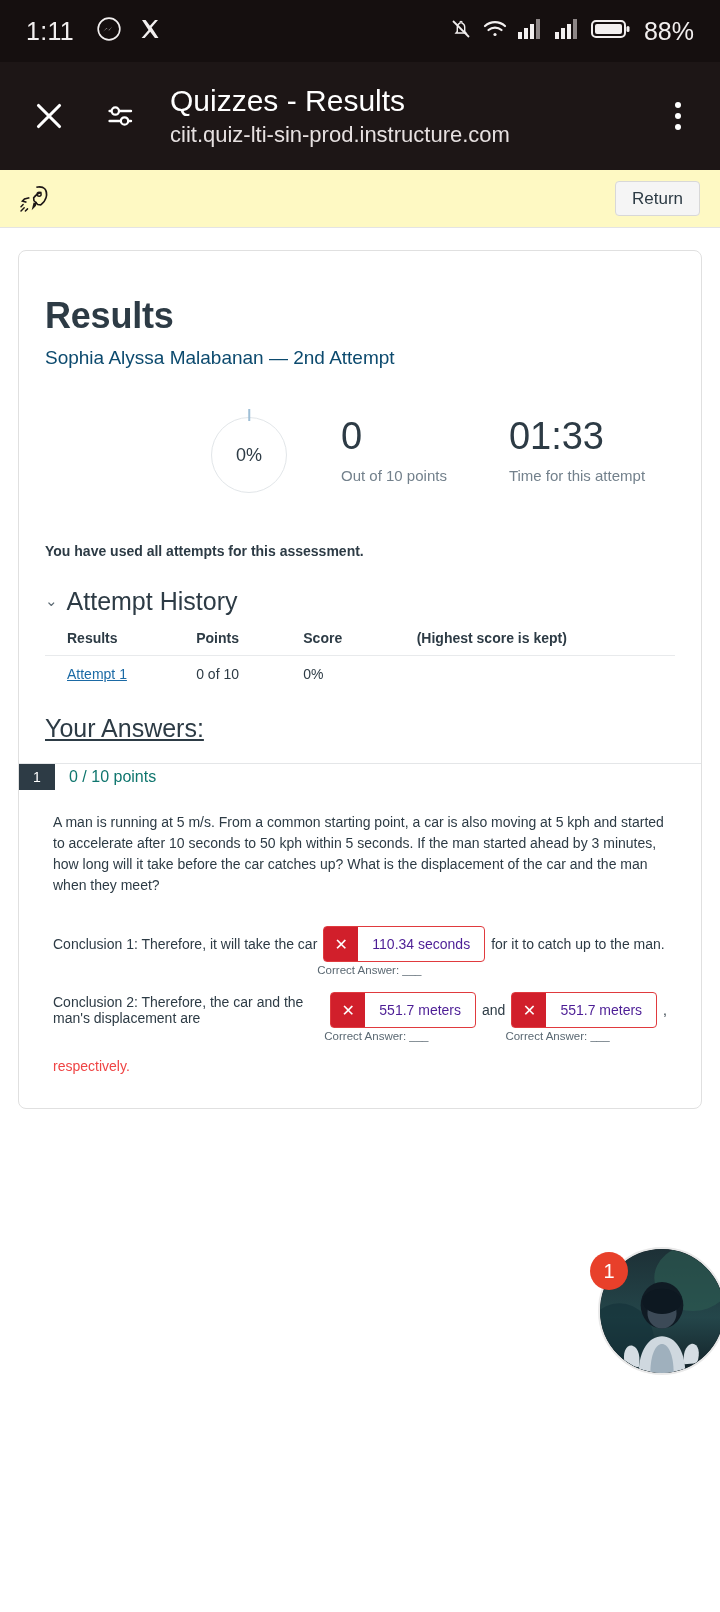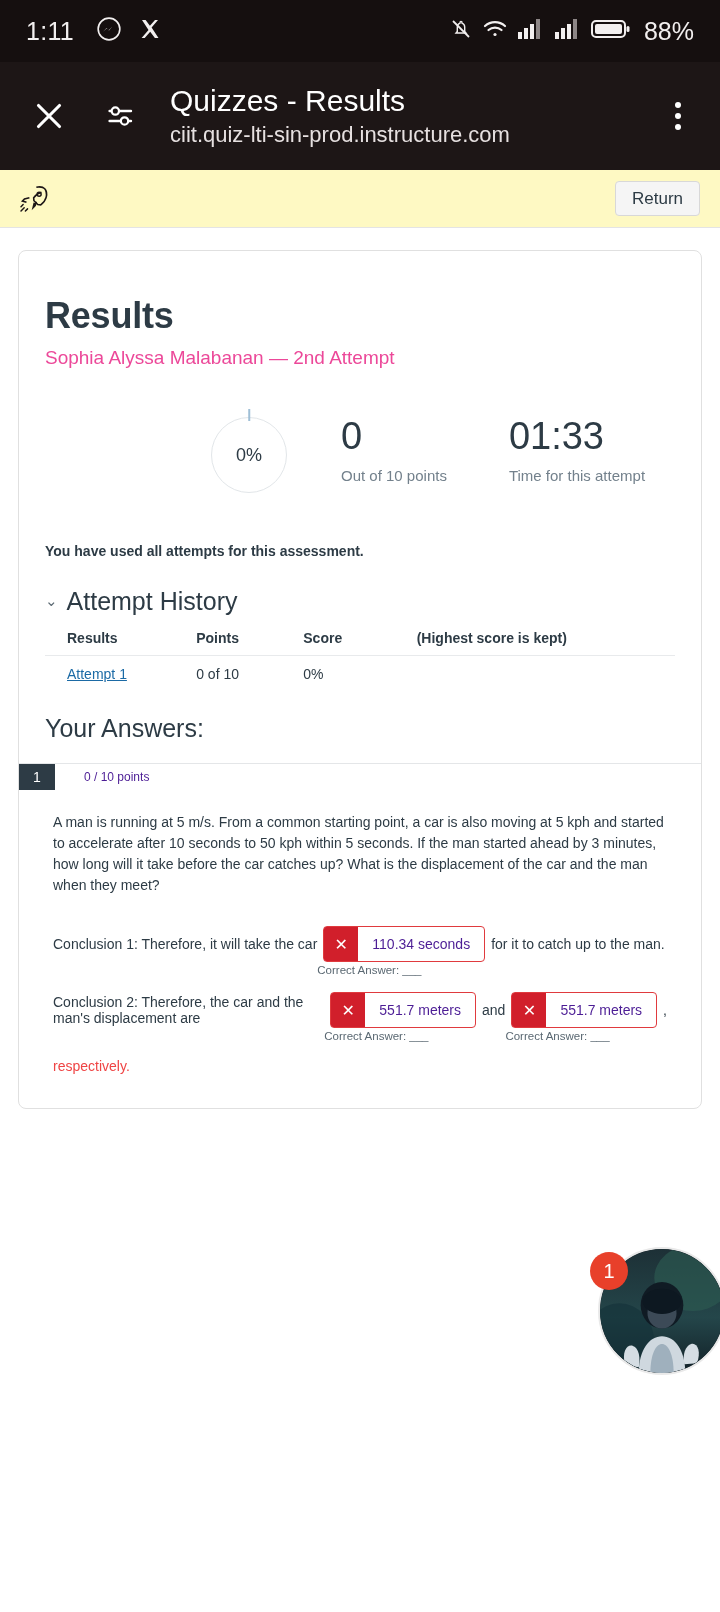--- a/index.html
+++ b/index.html
@@ -72,21 +72,21 @@
     background: #ffffff;
     padding: 0;
   }
   .card-inner { padding: 44px 26px 0 26px; }
 
   .results-title {
     font-size: 36px; font-weight: bold; color: #2d3b45;
     letter-spacing: -.2px;
   }
   .results-sub {
-    font-size: 19px; color: #ec4899; margin-top: 10px; font-weight: 400;
+    font-size: 19px; color: #0c4a6e; margin-top: 10px; font-weight: 400;
   }
 
   
   .score-row {
     display: flex; align-items: flex-start;
     margin-top: 48px; padding-left: 166px;
     gap: 0;
   }
   .ring-wrap { position: relative; width: 76px; height: 76px; flex: none; }
   .ring {
@@ -132,33 +132,33 @@
     font-size: 14px; color: #2d3b45; padding: 10px 0;
     border-top: 1px solid #e8eaec;
   }
   table.hist th:nth-child(1), table.hist td:nth-child(1) { width: 24%; padding-left: 22px; }
   table.hist th:nth-child(2), table.hist td:nth-child(2) { width: 17%; }
   table.hist th:nth-child(3), table.hist td:nth-child(3) { width: 18%; }
   .alink { color: #1b6aa5; text-decoration: underline; font-size: 14px; }
 
   .your-answers {
     font-size: 25px; color: #2d3b45; font-weight: 400;
-    margin-top: 22px; padding-bottom: 20px;
+    margin-top: 22px; padding-bottom: 20px; text-decoration: underline;
   }
 
   
   .qsep { border-top: 1px solid #e4e6e8; margin: 0 -26px; }
   .qhead { display: flex; align-items: center; margin: 0 -26px; }
   .qnum {
     background: #2d3b45; color: #ffffff;
     width: 36px; height: 26px;
     display: flex; align-items: center; justify-content: center;
     font-size: 14px;
   }
-  .qpoints { font-size: 12px; color: #4c1d95; margin-left: 29px; }
+  .qpoints { font-size: 16px; color: #0f766e; margin-left: 14px; }
 
   .qtext {
     font-size: 14px; color: #2d3b45; line-height: 1.5;
     margin-top: 22px; padding: 0 8px 0 8px;
   }
 
   .concl {
     position: relative;
     font-size: 14px; color: #2d3b45;
     margin-top: 30px; padding: 0 8px;

